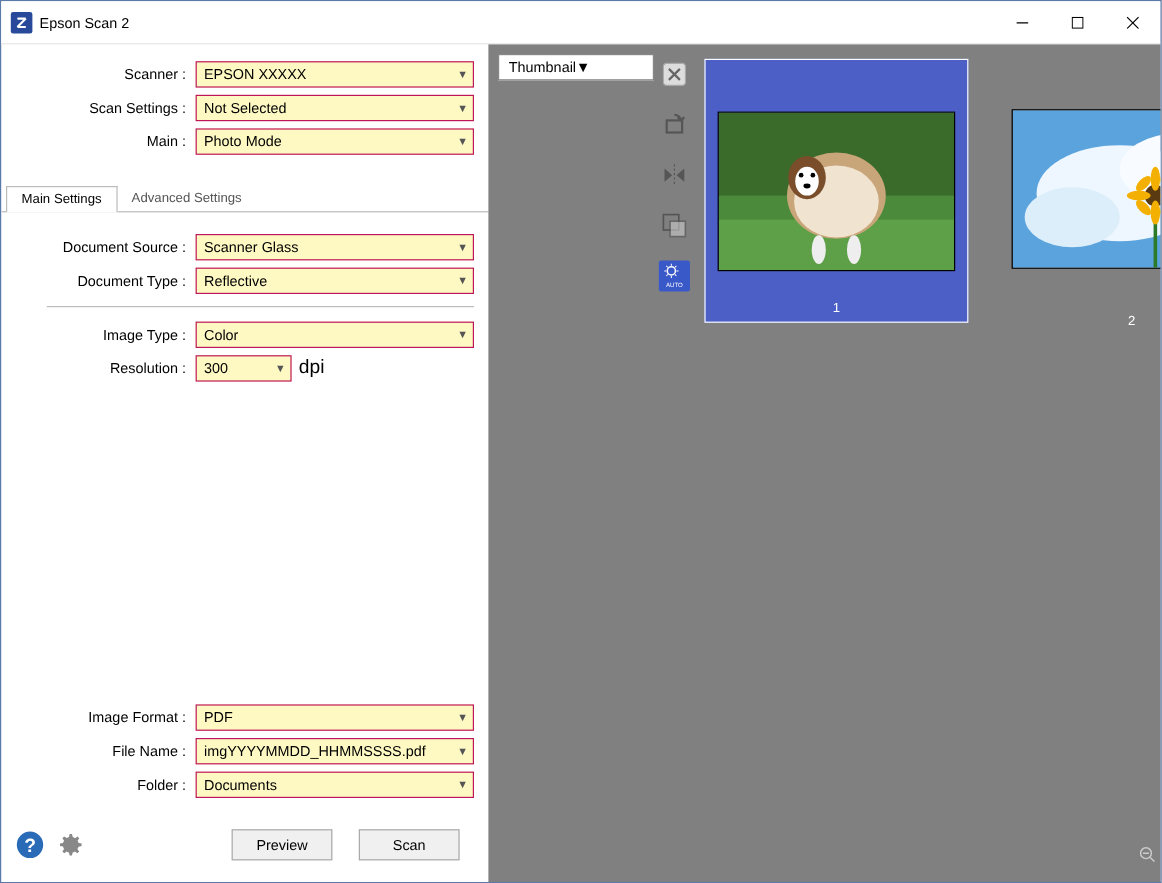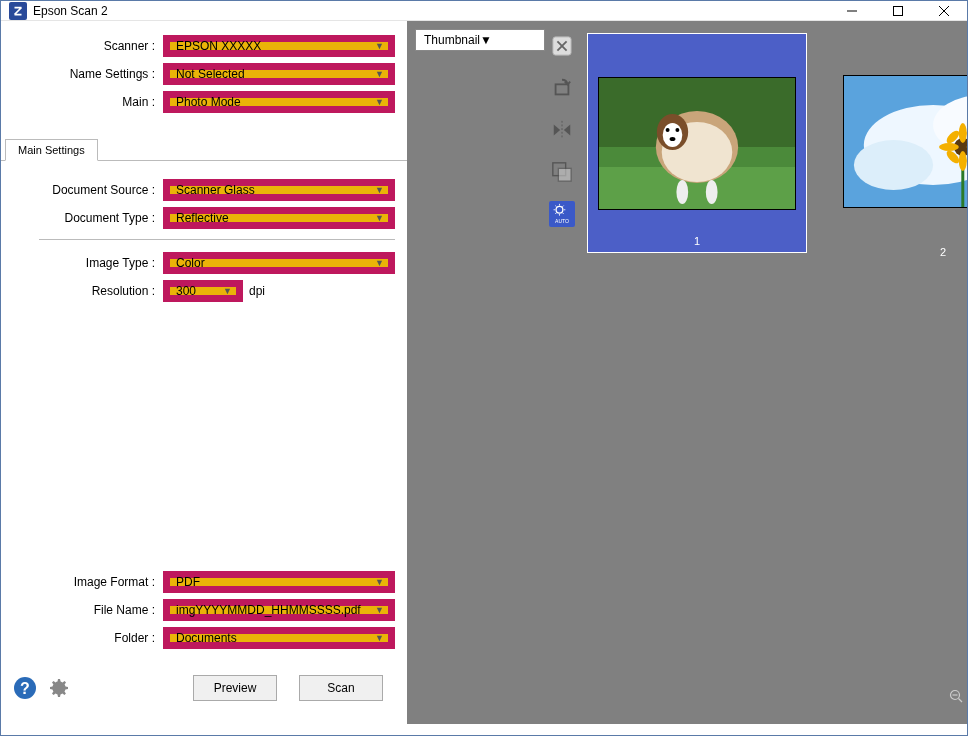--- a/index.html
+++ b/index.html
@@ -1,34 +1,34 @@
 <!DOCTYPE html>
 <html><head>
 <meta charset="utf-8">
 <style>
   * { box-sizing: border-box; margin: 0; padding: 0; font-family: "Segoe UI", Tahoma, sans-serif; }
   body { width: 968px; height: 736px; background: #fff; overflow: hidden; border: 1px solid #5a7aa8; }
-  .titlebar { height: 20px; display: flex; align-items: center; padding: 0 0 0 8px; background: #fff; border-bottom: 1px solid #e5e5e5; }
+  .titlebar { height: 36px; display: flex; align-items: center; padding: 0 0 0 8px; background: #fff; border-bottom: 1px solid #e5e5e5; }
   .titlebar .logo { width: 18px; height: 18px; background: #294a9a; border-radius: 2px; margin-right: 6px; display: inline-flex; align-items: center; justify-content: center; color: #fff; font-size: 11px; font-weight: bold; position: relative; }
   .titlebar .logo svg { width: 14px; height: 14px; }
   .titlebar .title { font-size: 12px; color: #000; flex: 1; }
   .titlebar .winbtn { width: 46px; height: 30px; display: inline-flex; align-items: center; justify-content: center; font-size: 12px; cursor: pointer; }
   .content { display: flex; height: calc(100% - 30px - 1px); }
   .leftpane { width: 411px; padding: 14px 12px 23px 12px; display: flex; flex-direction: column; }
   .form-row { display: flex; align-items: center; margin-bottom: 6px; font-size: 12px; }
   .form-label { width: 150px; text-align: right; padding-right: 8px; color: #000; }
-  .drop { flex: 1; height: 22px; border: 7px solid #be185d; background: #eab308; position: relative; display: flex; align-items: center; padding: 0 22px 0 6px; font-size: 12px; cursor: pointer; }
+  .drop { flex: 1; height: 22px; border: 1px solid #be185d; background: #fef9c3; position: relative; display: flex; align-items: center; padding: 0 22px 0 6px; font-size: 12px; cursor: pointer; }
   .drop .chev { position: absolute; right: 4px; top: 50%; transform: translateY(-50%); font-size: 9px; color: #555; }
   .tabbar { display: flex; border-bottom: 1px solid #bbb; margin-top: 20px; margin-left: -12px; margin-right: -12px; padding-left: 4px; font-size: 11px; }
   .tab { padding: 4px 12px 4px 12px; cursor: pointer; color: #555; }
   .tab.active { background: #fff; border: 1px solid #bbb; border-bottom: 1px solid #fff; margin-bottom: -1px; color: #000; }
   .settings-body { padding-top: 18px; flex: 1; display: flex; flex-direction: column; }
   .settings-body .form-row .drop { width: 232px; flex: 0 0 232px; }
   .resrow .drop { width: 80px !important; flex: 0 0 80px !important; }
-  .unit { margin-left: 6px; font-size: 12px; }
+  .unit { margin-left: 6px; font-size: 16px; }
   .sep { border-top: 1px solid #bbb; margin: 4px 0 12px 26px; }
   .bottom-buttons { margin-top: auto; display: flex; flex-direction: column; align-items: flex-end; gap: 8px; padding-right: 0; }
   .btn { width: 176px; height: 24px; background: #f0f0f0; border: 1px solid #aaa; font-size: 12px; cursor: pointer; display: flex; align-items: center; justify-content: center; }
   .lower { margin-top: 36px; }
   .footer { display: flex; align-items: center; margin-top: 20px; gap: 10px; }
   .iconbtn { width: 24px; height: 24px; display: inline-flex; align-items: center; justify-content: center; cursor: pointer; color: #285ba0; }
   .footer .spacer { flex: 1; }
   .mainbtn { width: 84px; height: 26px; background: #f0f0f0; border: 1px solid #aaa; font-size: 12px; cursor: pointer; display: flex; align-items: center; justify-content: center; margin-right: 12px; }
   .rightpane { flex: 1; background: #808080; position: relative; padding: 8px; display: flex; flex-direction: row; }
   .preview-top { display: flex; justify-content: center; margin-bottom: 6px; }
@@ -86,36 +86,37 @@
   <div class="leftpane">
 
     <div class="form-row">
       <span class="form-label">Scanner :</span>
       <div class="drop">
           <span>EPSON XXXXX</span>
           <span class="chev">▼</span>
         </div>
     </div>
     <div class="form-row">
-      <span class="form-label">Name Settings :</span>
+      <span class="form-label">Scan Settings :</span>
       <div class="drop">
           <span>Not Selected</span>
           <span class="chev">▼</span>
         </div>
     </div>
     <div class="form-row">
       <span class="form-label">Main :</span>
       <div class="drop">
           <span>Photo Mode</span>
           <span class="chev">▼</span>
         </div>
     </div>
 
     <div class="tabbar">
       <div class="tab active">Main Settings</div>
+      <div class="tab">Advanced Settings</div>
     </div>
 
     <div class="settings-body">
       <div class="form-row">
         <span class="form-label">Document Source :</span>
         <div class="drop">
             <span>Scanner Glass</span>
             <span class="chev">▼</span>
           </div>
       </div>

